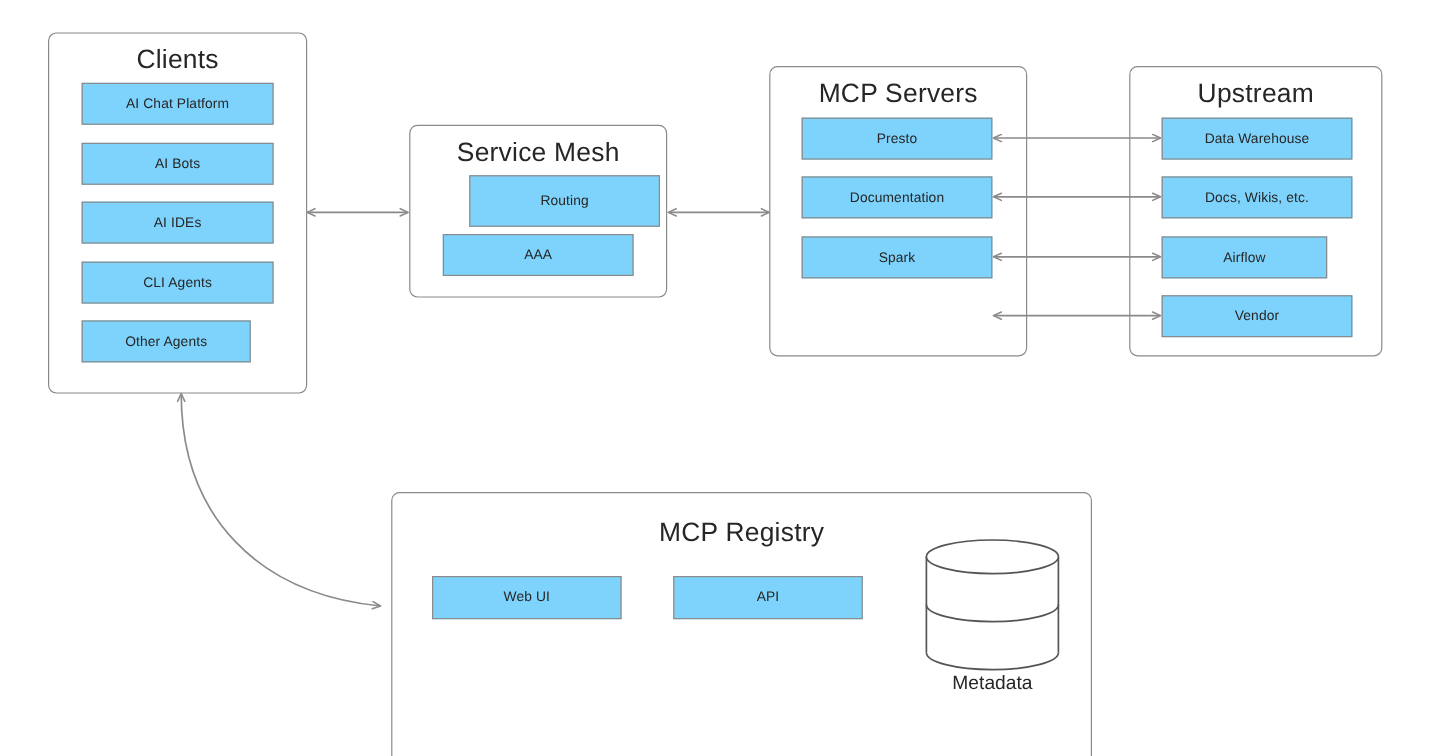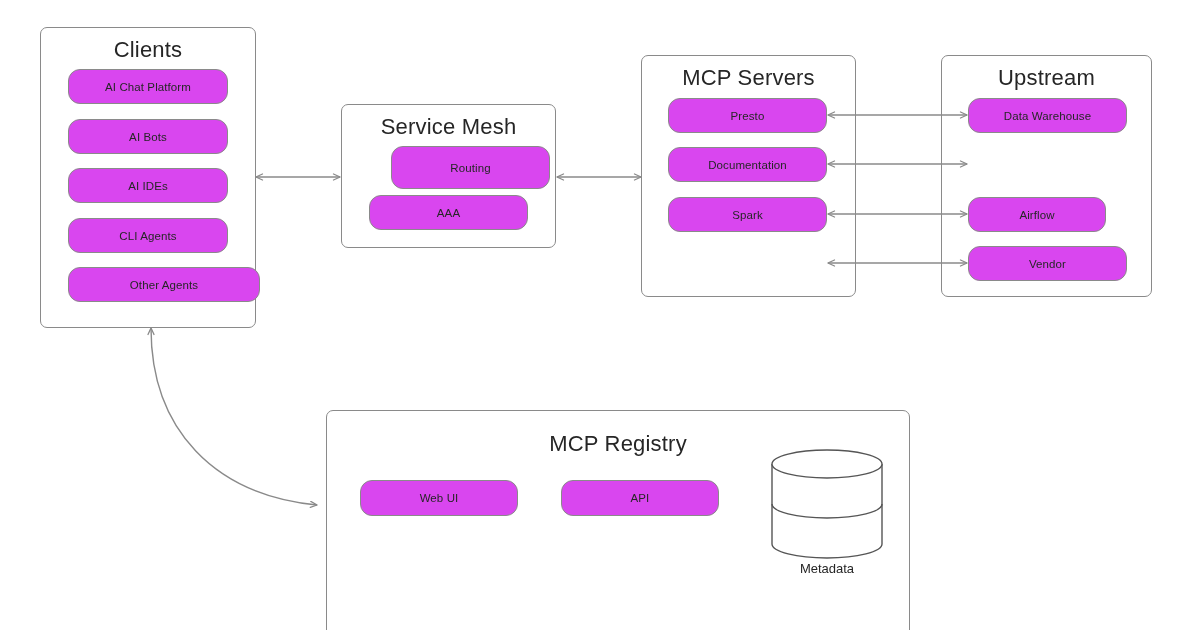--- a/index.html
+++ b/index.html
@@ -30,22 +30,22 @@
     color: #262626;
     font-size: 22px;
     font-weight: 400;
     letter-spacing: 0.2px;
     white-space: nowrap;
   }
   .node {
     position: absolute;
     box-sizing: border-box;
     border: 1.3px solid #8a8a8a;
-    border-radius: 12px;
-    background: #d946ef;
+    border-radius: 0;
+    background: #7dd3fc;
     display: flex;
     align-items: center;
     justify-content: center;
     color: #262626;
     font-size: 11.5px;
     font-weight: 400;
     letter-spacing: 0.1px;
     white-space: nowrap;
   }
   .arrow-svg {
@@ -54,21 +54,21 @@
     left: 0;
     width: 1200px;
     height: 630px;
     pointer-events: none;
     overflow: visible;
   }
   .cyl-label {
     position: absolute;
     text-align: center;
     color: #262626;
-    font-size: 13px;
+    font-size: 16px;
     white-space: nowrap;
   }
   .cyl {
     position: absolute;
   }
 </style>
 </head>
 <body>
 
 <div id="canvas">
@@ -98,39 +98,40 @@
     <path d="M 151,328 C 151,430 215,495 317,505" fill="none" stroke="#8a8a8a" stroke-width="1.4" marker-start="url(#atail)" marker-end="url(#ahead)"></path>
   </svg>
 
   <div class="group" style="left:40px; top:27px; width:216px; height:301px;">
     <div class="group-title" style="top:9px;">Clients</div>
   </div>
   <div class="node" style="left:68px; top:69px; width:160px; height:35px;">AI Chat Platform</div>
   <div class="node" style="left:68px; top:119px; width:160px; height:35px;">AI Bots</div>
   <div class="node" style="left:68px; top:168px; width:160px; height:35px;">AI IDEs</div>
   <div class="node" style="left:68px; top:218px; width:160px; height:35px;">CLI Agents</div>
-  <div class="node" style="left:68px; top:267px; width:192px; height:35px;">Other Agents</div>
+  <div class="node" style="left:68px; top:267px; width:141px; height:35px;">Other Agents</div>
 
   <div class="group" style="left:341px; top:104px; width:215px; height:144px;">
     <div class="group-title" style="top:9px;">Service Mesh</div>
   </div>
   <div class="node" style="left:391px; top:146px; width:159px; height:43px;">Routing</div>
   <div class="node" style="left:369px; top:195px; width:159px; height:35px;">AAA</div>
 
   <div class="group" style="left:641px; top:55px; width:215px; height:242px;">
     <div class="group-title" style="top:9px;">MCP Servers</div>
   </div>
   <div class="node" style="left:668px; top:98px; width:159px; height:35px;">Presto</div>
   <div class="node" style="left:668px; top:147px; width:159px; height:35px;">Documentation</div>
   <div class="node" style="left:668px; top:197px; width:159px; height:35px;">Spark</div>
 
   <div class="group" style="left:941px; top:55px; width:211px; height:242px;">
     <div class="group-title" style="top:9px;">Upstream</div>
   </div>
   <div class="node" style="left:968px; top:98px; width:159px; height:35px;">Data Warehouse</div>
+  <div class="node" style="left:968px; top:147px; width:159px; height:35px;">Docs, Wikis, etc.</div>
   <div class="node" style="left:968px; top:197px; width:138px; height:35px;">Airflow</div>
   <div class="node" style="left:968px; top:246px; width:159px; height:35px;">Vendor</div>
 
   <div class="group" style="left:326px; top:397px; width:584px; height:231px;margin-top:13px;">
     <div class="group-title" style="top:20px;">MCP Registry</div>
   </div>
   <div class="node" style="left:360px; top:480px; width:158px; height:36px;">Web UI</div>
   <div class="node" style="left:561px; top:480px; width:158px; height:36px;">API</div>
 
   <svg class="cyl" style="left:768px; top:448px;" width="118" height="112" viewBox="0 0 118 112" xmlns="http://www.w3.org/2000/svg">

